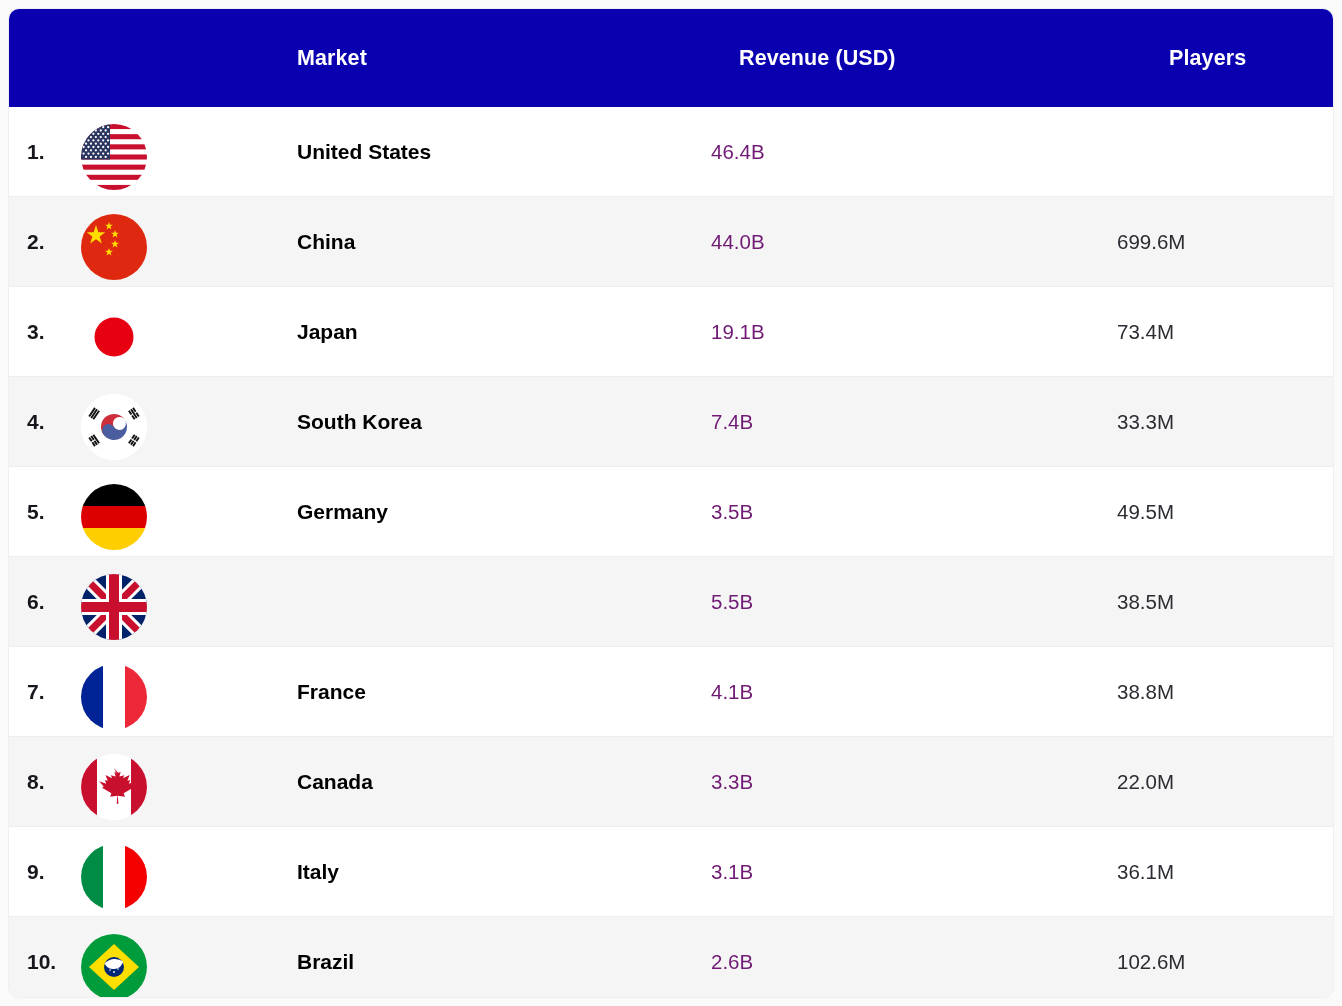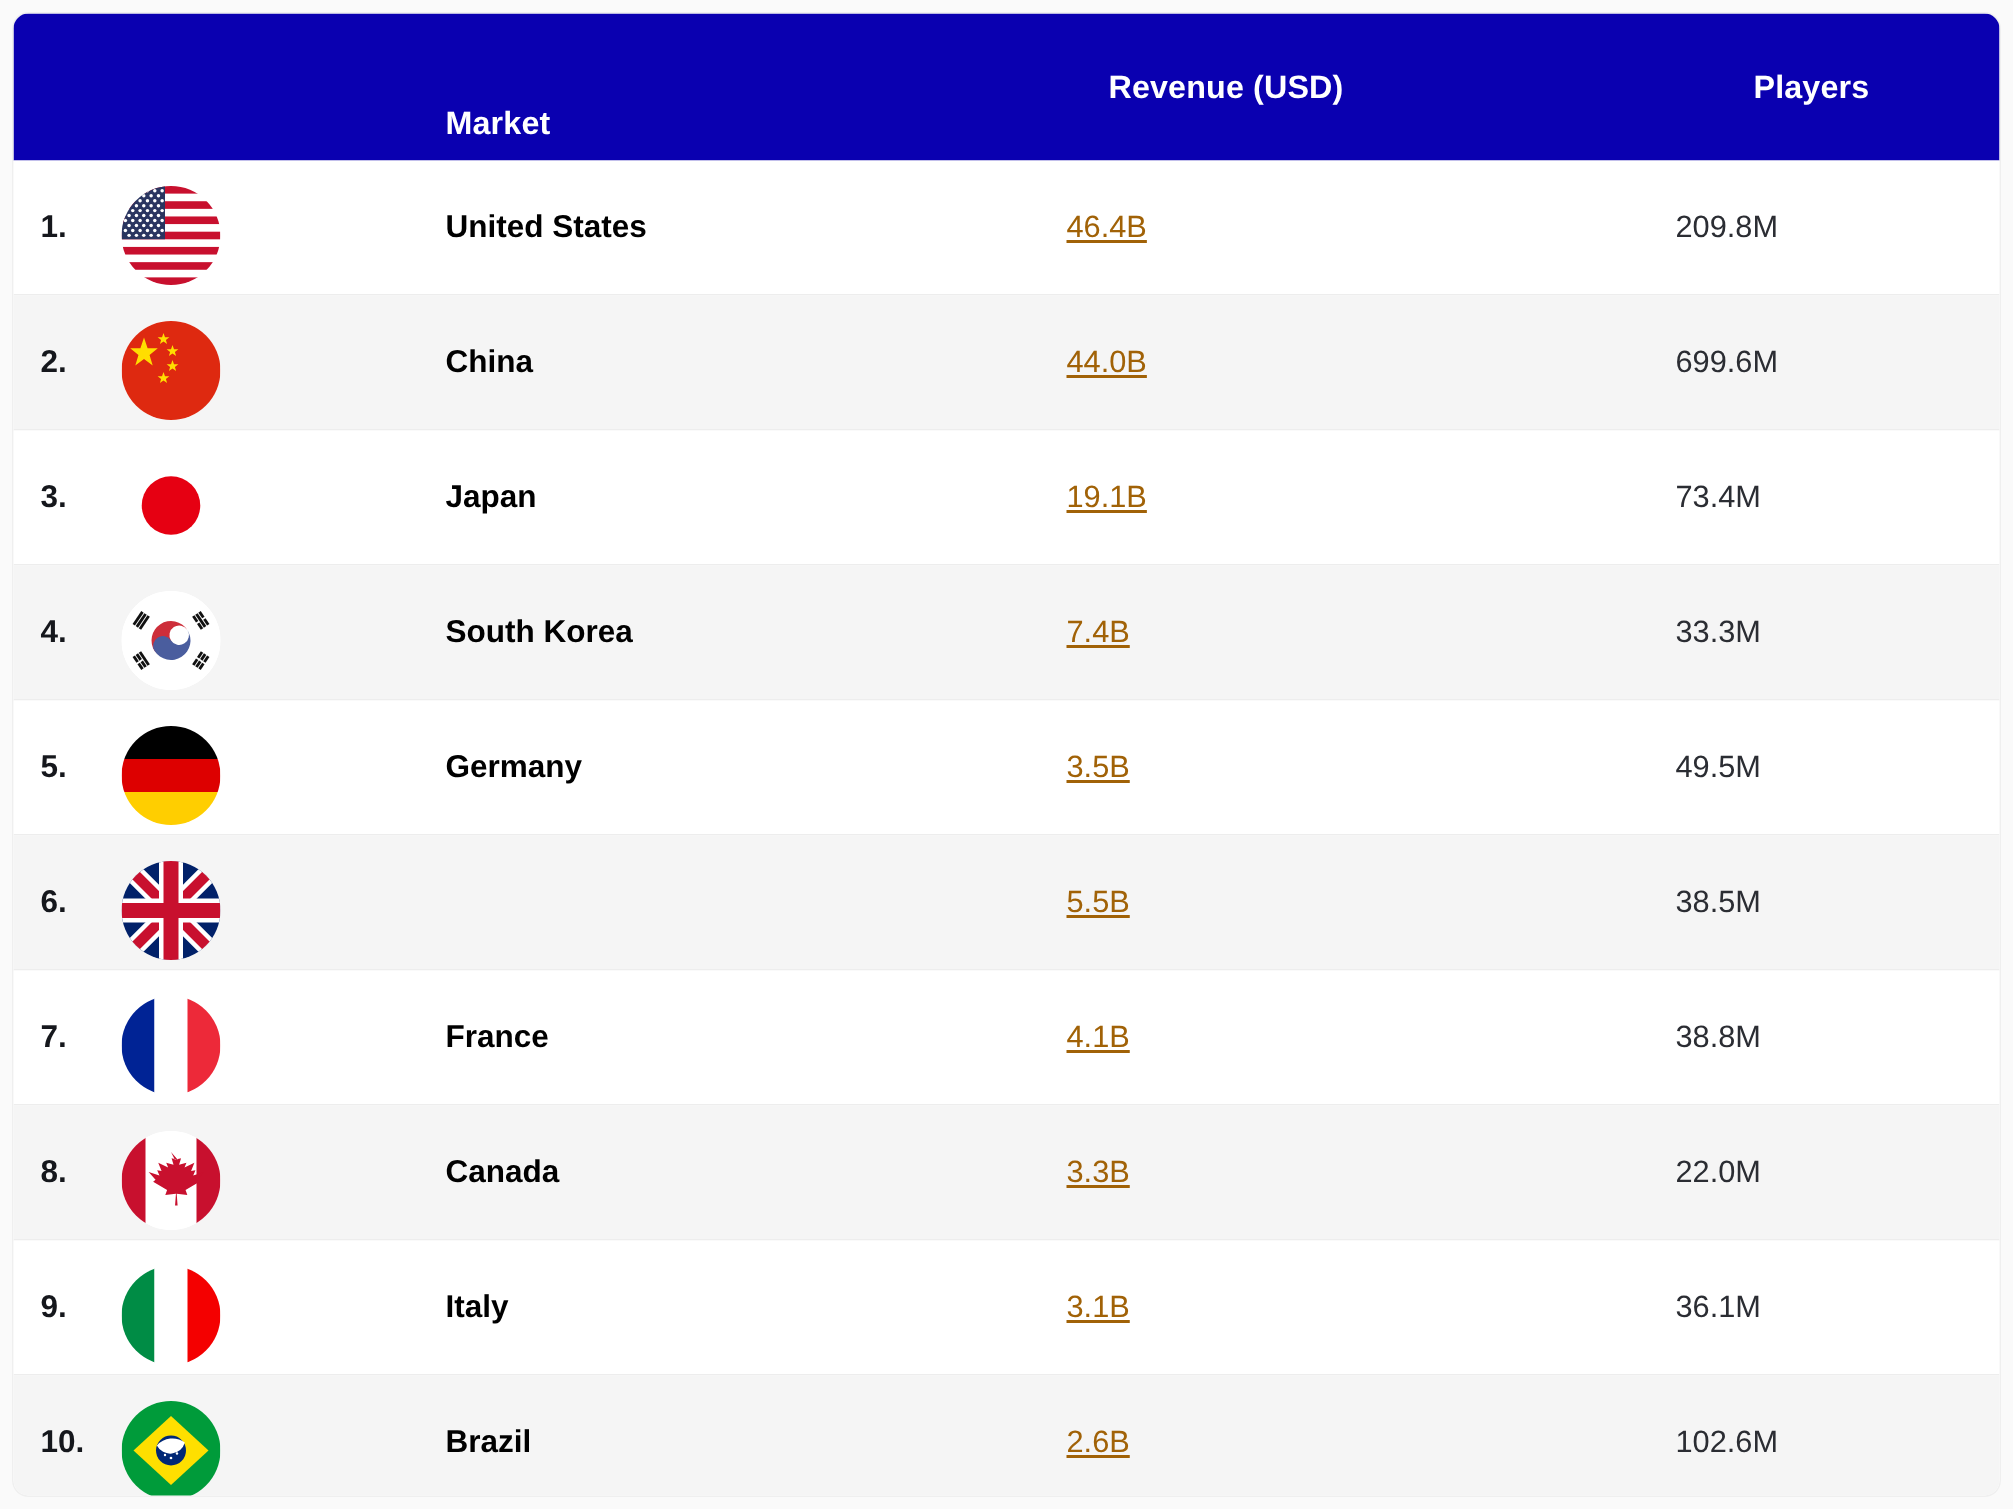--- a/index.html
+++ b/index.html
@@ -37,21 +37,21 @@
     position: absolute;
     top: 0;
     height: 98px;
     line-height: 98px;
     color: #ffffff;
     font-size: 21.5px;
     font-weight: bold;
     letter-spacing: 0.1px;
     white-space: nowrap;
   }
-  .th-market{ left: 288px; margin-top: 24px;  }
+  .th-market{ left: 288px;  }
   .th-rev   { left: 730px;  }
   .th-play  { left: 1160px; }
 
   
   .row {
     position: relative;
     height: 89px;
     background: #ffffff;
     border-bottom: 1px solid #ededed;
   }
@@ -77,22 +77,21 @@
   .c-market {
     left: 288px;
     font-size: 21px;
     font-weight: bold;
     color: #000000;
   }
   .c-rev {
     left: 702px;
     font-size: 20.5px;
     font-weight: normal;
-    color: #a16207;
-    text-decoration: underline;
+    color: #701a75;
   }
   .c-play {
     left: 1108px;
     font-size: 20.5px;
     font-weight: normal;
     color: #2b2d33;
   }
 
   
   .flag {
@@ -186,21 +185,20 @@
               <circle cx="5.05" cy="32.9" r="1.15" fill="#fff"></circle>
               <circle cx="9.95" cy="32.9" r="1.15" fill="#fff"></circle>
               <circle cx="14.850000000000001" cy="32.9" r="1.15" fill="#fff"></circle>
               <circle cx="19.75" cy="32.9" r="1.15" fill="#fff"></circle>
               <circle cx="24.650000000000002" cy="32.9" r="1.15" fill="#fff"></circle>
       </g>
     </svg>
         </div>
         <div class="cell c-market">United States</div>
         <div class="cell c-rev">46.4B</div>
-        <div class="cell c-play">209.8M</div>
       </div>
       <div class="row alt">
         <div class="cell c-rank">2.</div>
         <div class="flag">
     <svg viewBox="0 0 66 66">
       <rect width="66" height="66" fill="#de2910"></rect>
       <g fill="#ffde00">
         <polygon points="15,11 17.4,18.2 24.2,18.2 18.7,22.6 20.8,29.6 15,25.3 9.2,29.6 11.3,22.6 5.8,18.2 12.6,18.2"></polygon>
         <polygon points="28,8 29,10.8 31.9,10.8 29.6,12.6 30.4,15.4 28,13.7 25.6,15.4 26.4,12.6 24.1,10.8 27,10.8" transform="translate(0,0) scale(1)"></polygon>
         <polygon points="34,16 35,18.8 37.9,18.8 35.6,20.6 36.4,23.4 34,21.7 31.6,23.4 32.4,20.6 30.1,18.8 33,18.8"></polygon>

